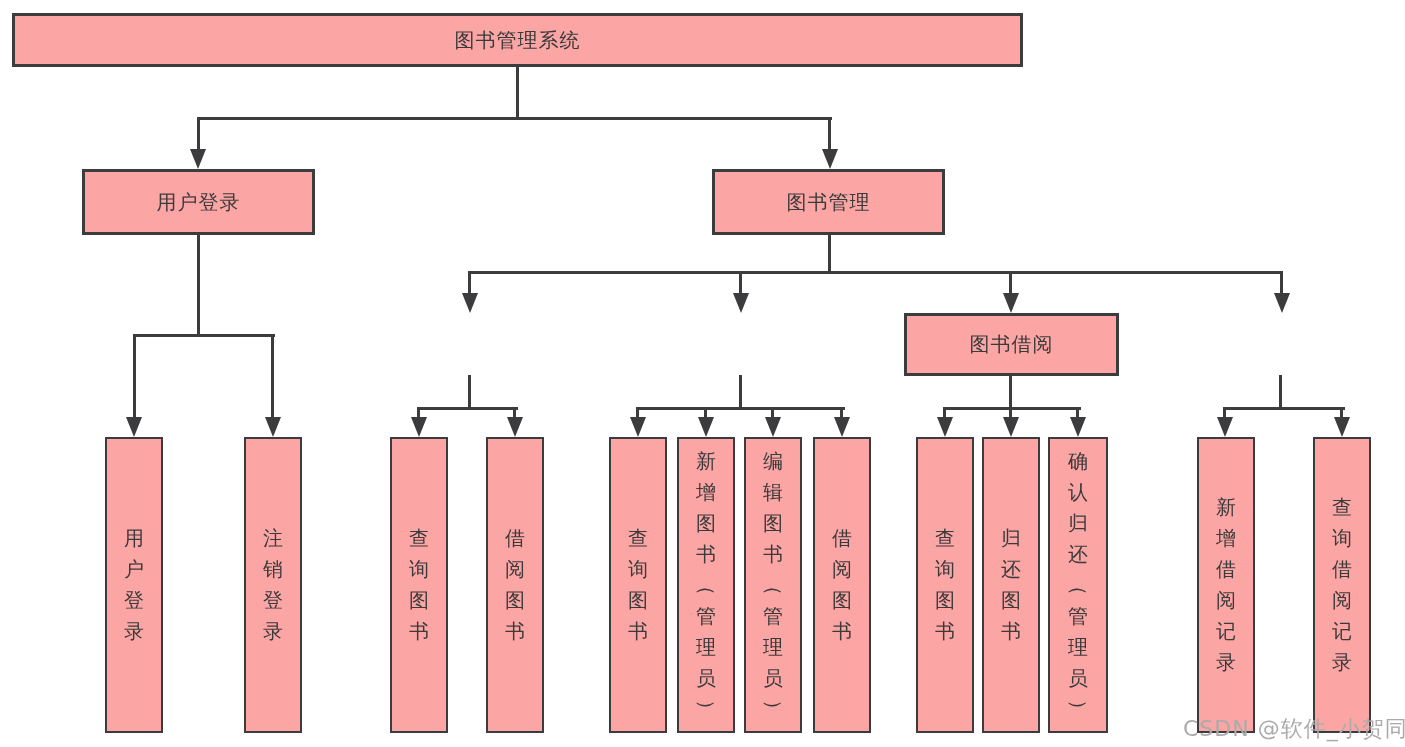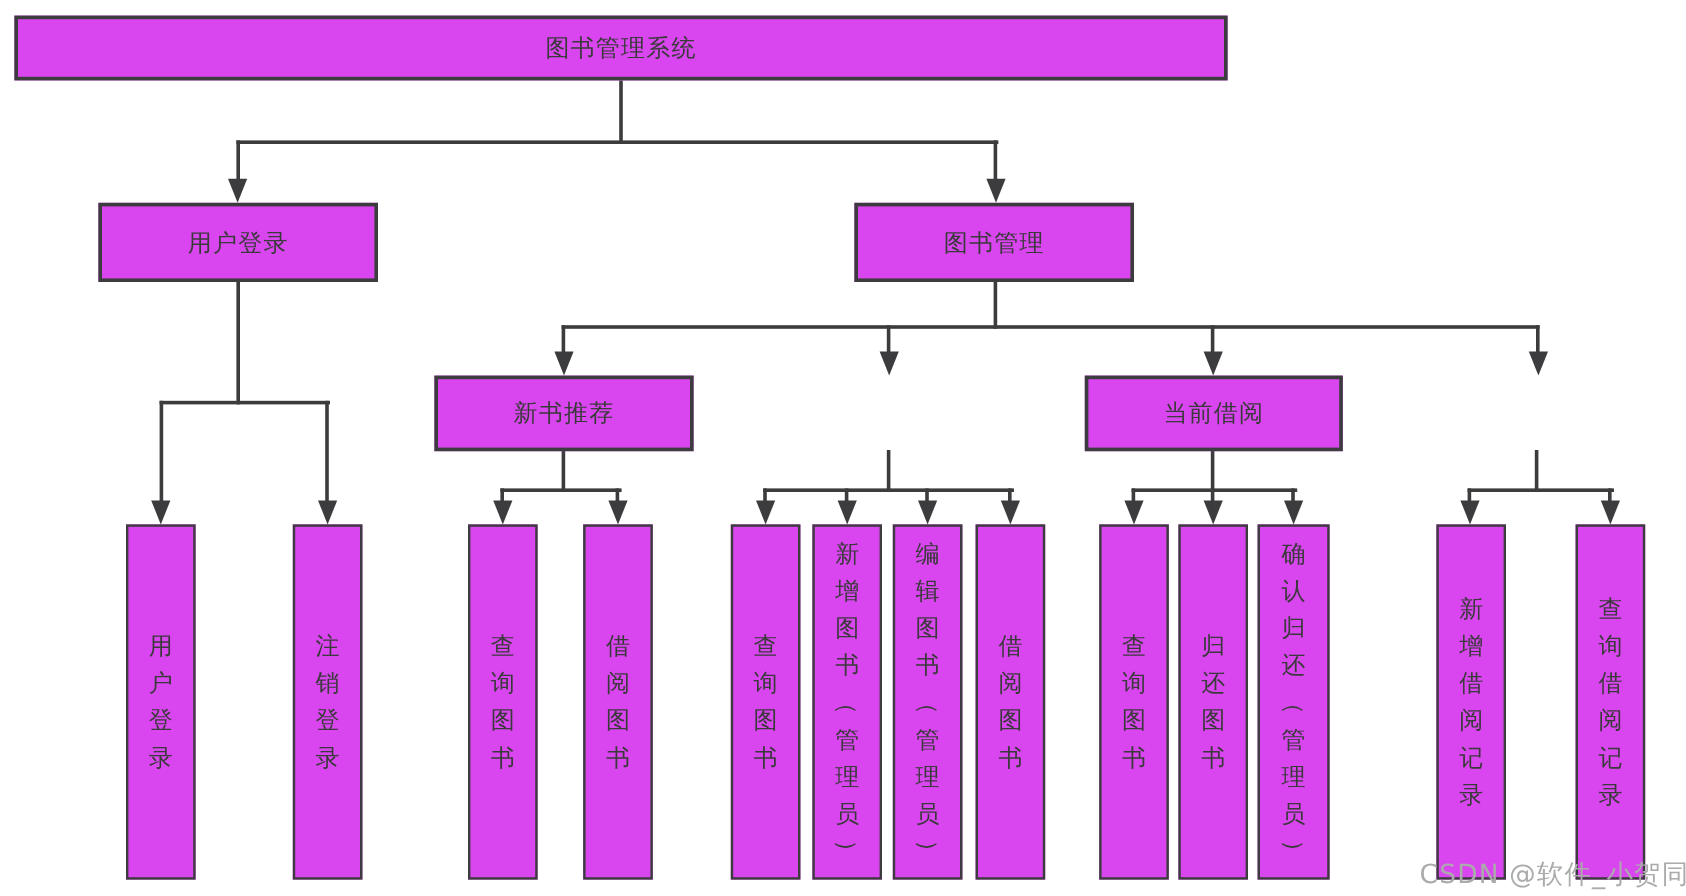--- a/index.html
+++ b/index.html
@@ -9,21 +9,21 @@
     --bg:#ffffff;
   }
   html,body{margin:0;padding:0;background:var(--bg);}
   body{font-family:"DejaVu Sans", sans-serif; color:var(--text);}
   #canvas{position:relative;width:1405px;height:747px;background:var(--bg);overflow:hidden;}
 
   
   .node{
     position:absolute;
     box-sizing:border-box;
-    background:#d946ef;
+    background:#fca5a5;
     border:3px solid var(--line);
     display:flex;
     align-items:center;
     justify-content:center;
     z-index:2;
   }
   .node .lbl{
     font-size:20px;
     letter-spacing:1px;
     color:var(--text);
@@ -102,25 +102,22 @@
   <div class="hline" style="left:468px;top:271px;width:815px"></div>
   <div class="vline" style="left:468px;top:271px;height:24px"></div>
   <div class="arrow" style="left:462px;top:293px"></div>
   <div class="vline" style="left:739px;top:271px;height:24px"></div>
   <div class="arrow" style="left:733px;top:293px"></div>
   <div class="vline" style="left:1009px;top:271px;height:24px"></div>
   <div class="arrow" style="left:1003px;top:293px"></div>
   <div class="vline" style="left:1280px;top:271px;height:24px"></div>
   <div class="arrow" style="left:1274px;top:293px"></div>
 
-  <div class="node" style="left:362px;top:313px;width:216px;height:63px">
-    <span class="lbl">新书推荐</span>
-  </div>
   <div class="node" style="left:904px;top:313px;width:215px;height:63px">
-    <span class="lbl">当前借阅</span>
+    <span class="lbl">图书借阅</span>
   </div>
 
   <div class="vline" style="left:468px;top:375px;height:34px"></div>
   <div class="hline" style="left:417px;top:407px;width:101px"></div>
   <div class="vline" style="left:417px;top:407px;height:12px"></div>
   <div class="arrow" style="left:411px;top:417px"></div>
   <div class="vline" style="left:513px;top:407px;height:12px"></div>
   <div class="arrow" style="left:507px;top:417px"></div>
 
   <div class="vline" style="left:739px;top:375px;height:34px"></div>

